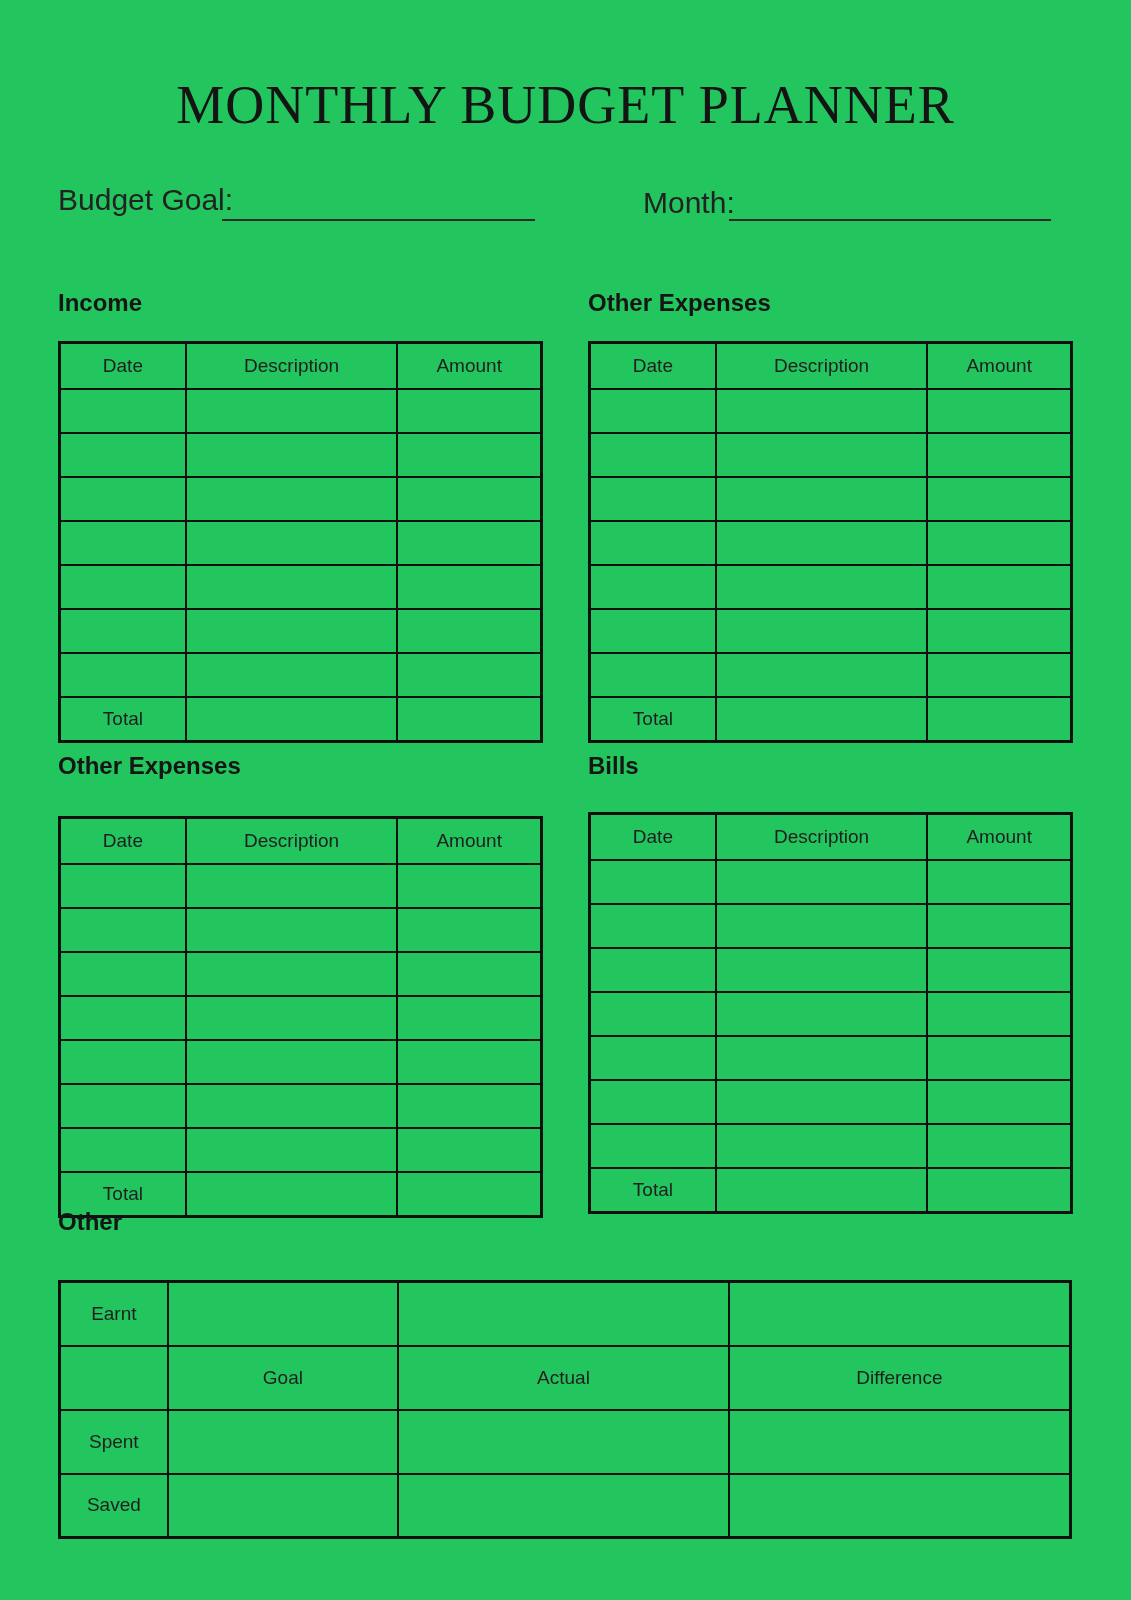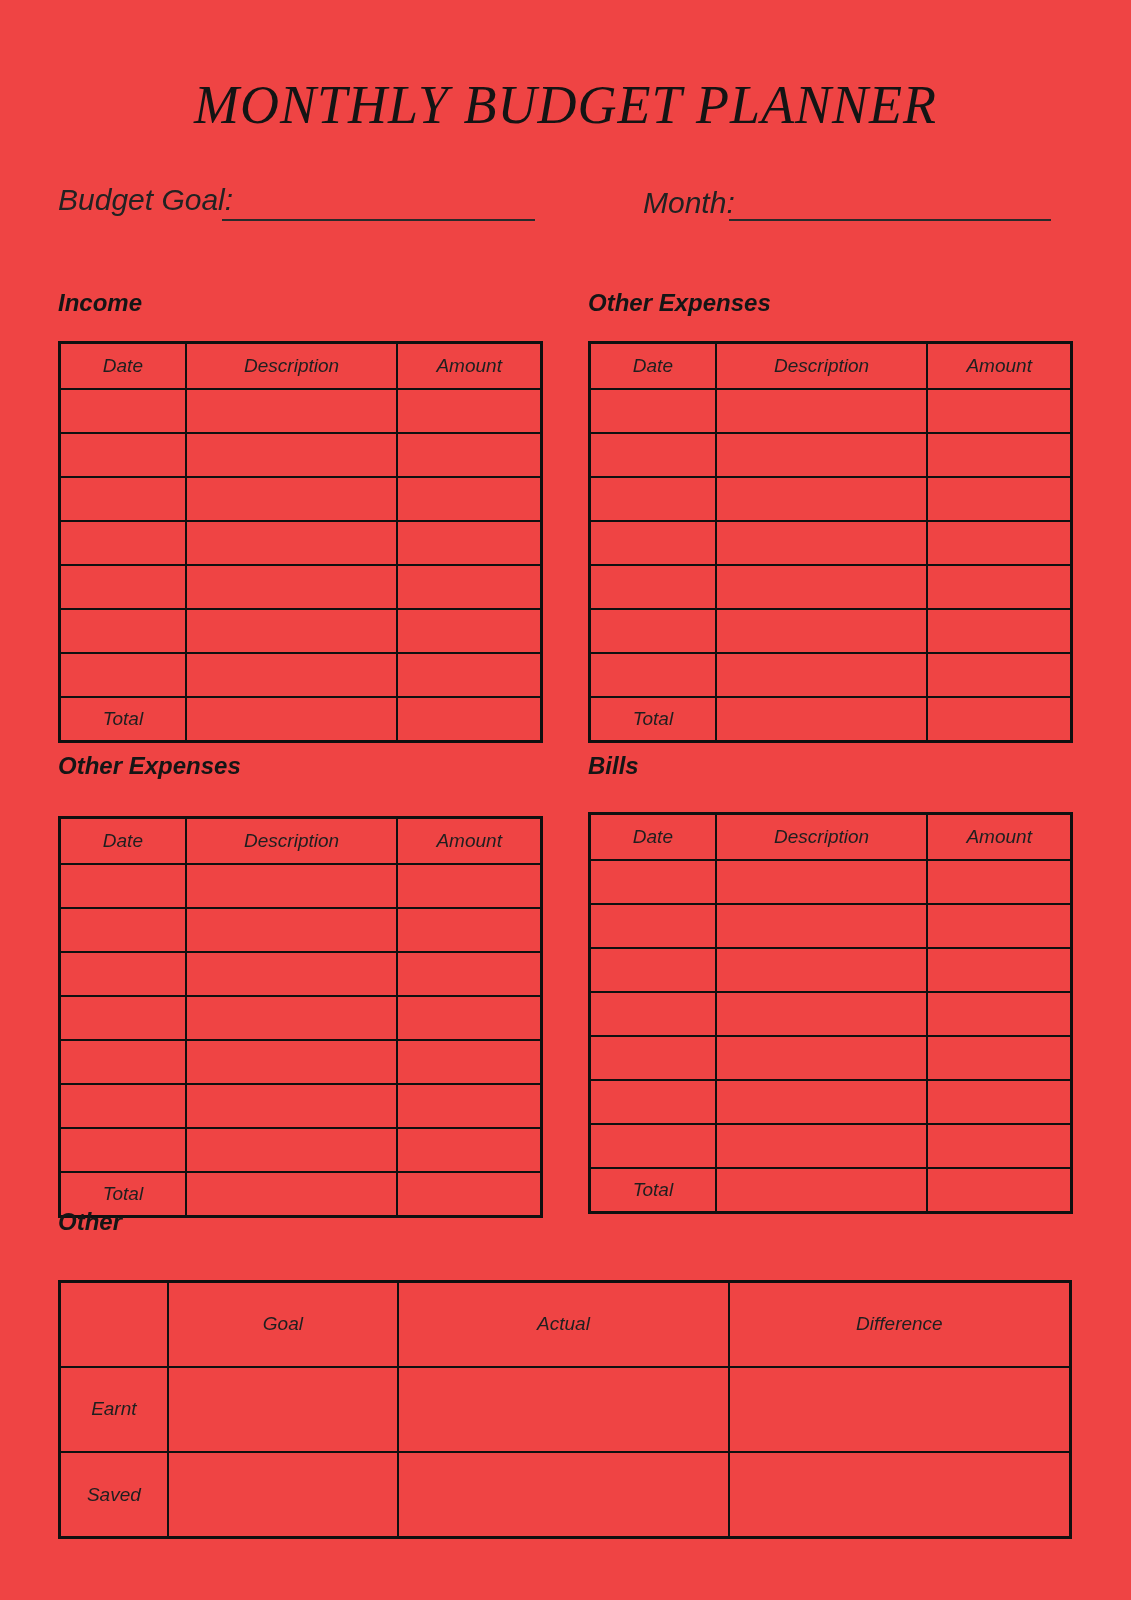--- a/index.html
+++ b/index.html
@@ -1,24 +1,23 @@
 <!DOCTYPE html>
 <html><head>
 <meta charset="utf-8">
 <style>
   html, body { margin: 0; padding: 0; }
   .page {
     position: relative;
     width: 1131px;
     height: 1600px;
-    background: #ef4444;
+    background: #22c55e;
     font-family: "Liberation Sans", sans-serif;
     color: #1A1A1A;
     overflow: hidden;
-    font-style: italic;
   }
   .page-title {
     position: absolute;
     top: 74px; left: 0; width: 100%;
     text-align: center;
     font-family: "Liberation Serif", serif;
     font-weight: 400;
     font-size: 54px;
     letter-spacing: 1px;
     color: #141414;
@@ -312,27 +311,33 @@
   <div class="section-heading" style="left:58px; top:1208px;">Other</div>
   <table class="grid recap">
     <colgroup>
         <col style="width:10.7%">
         <col style="width:22.8%">
         <col style="width:32.7%">
         <col style="width:33.8%">
       </colgroup>
     <tbody>
         <tr>
+      <td>Earnt</td>
+      <td></td>
+      <td></td>
+      <td></td>
+    </tr>
+    <tr>
       <td></td>
       <td>Goal</td>
       <td>Actual</td>
       <td>Difference</td>
     </tr>
     <tr>
-      <td>Earnt</td>
+      <td>Spent</td>
       <td></td>
       <td></td>
       <td></td>
     </tr>
     <tr>
       <td>Saved</td>
       <td></td>
       <td></td>
       <td></td>
     </tr>

